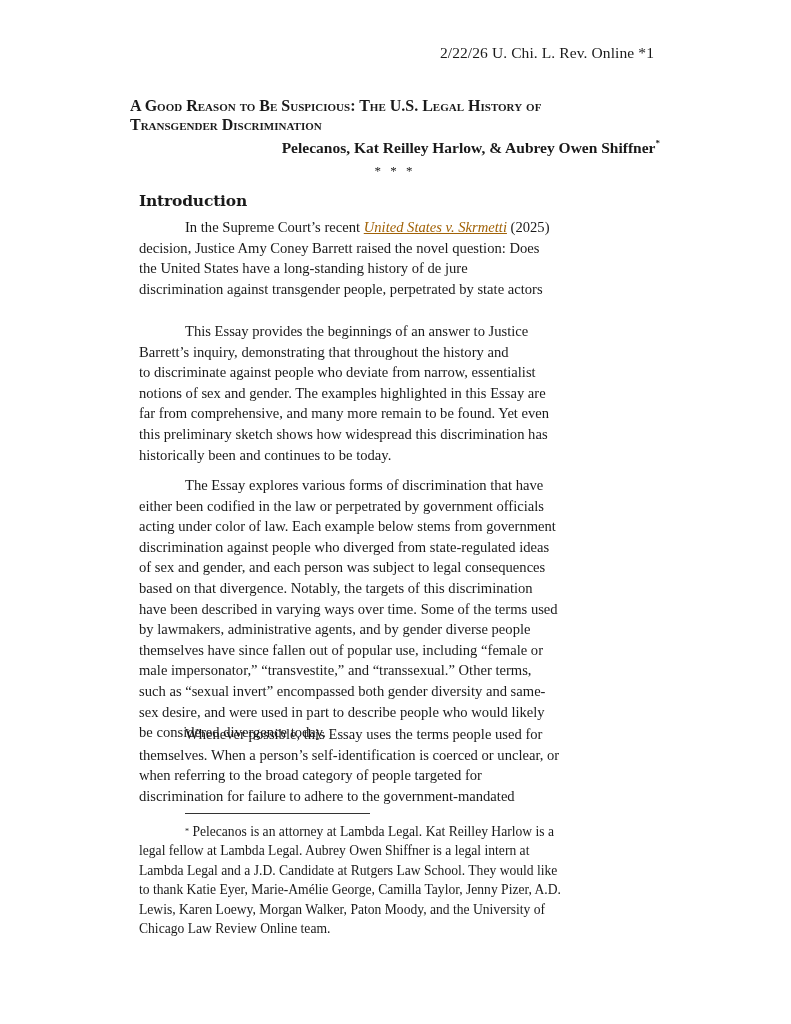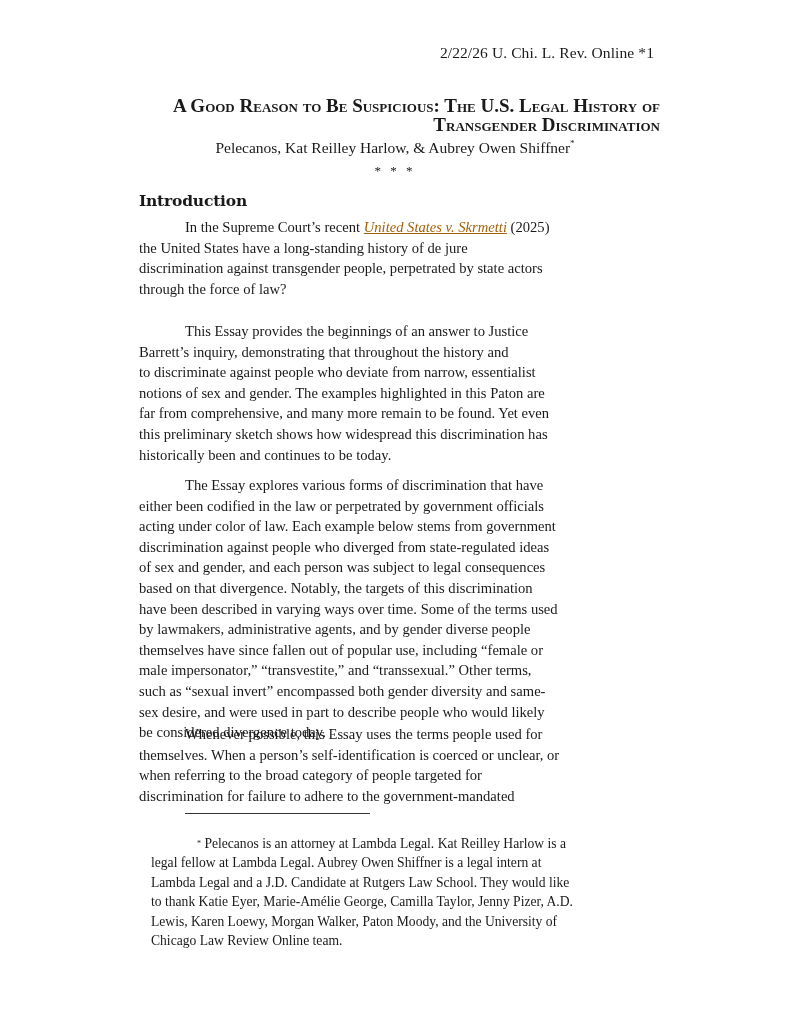--- a/index.html
+++ b/index.html
@@ -1,40 +1,40 @@
 <!DOCTYPE html>
 <html><head>
 <meta charset="utf-8">
 <style>
   html, body { margin: 0; padding: 0; background: #ffffff; }
   body { width: 791px; height: 1024px; position: relative; overflow: hidden;
          font-family: "DejaVu Serif", "Liberation Serif", serif; color: #1a1a1a; }
   .page { position: absolute; left: 0; top: 0; width: 791px; height: 784px; }
   .running-head { position: absolute; right: 137px; top: 44px; font-size: 15.5px;
                   font-family: "Liberation Serif", serif; letter-spacing: 0.1px; }
-  .title { position: absolute; left: 130px; width: 530px; top: 96px; text-align: right;
-           font-weight: bold; font-size: 19px; line-height: 19px;
+  .title { position: absolute; left: 130px; width: 530px; top: 96px; text-align: left;
+           font-weight: bold; font-size: 16px; line-height: 19px;
            font-family: "Liberation Serif", serif; }
   .title .sc { font-variant: small-caps; }
-  .authors { position: absolute; left: 130px; width: 530px; top: 139px; text-align: center;
-             font-size: 15.5px; font-family: "Liberation Serif", serif; }
+  .authors { position: absolute; left: 130px; width: 530px; top: 139px; text-align: right;
+             font-size: 15.5px; font-family: "Liberation Serif", serif; font-weight: bold; }
   .authors sup { font-size: 9px; vertical-align: top; position: relative; top: -1px; }
   .stars { position: absolute; left: 130px; width: 530px; top: 163px; text-align: center;
            font-size: 13px; letter-spacing: 3px; font-family: "Liberation Serif", serif; }
   .section-heading { position: absolute; left: 139px; top: 191px; font-weight: bold;
                      font-size: 15.5px; font-family: "DejaVu Serif", serif; letter-spacing: -0.2px; }
   .para { position: absolute; left: 139px; width: 520px; font-size: 14.6px; line-height: 20.6px;
           font-family: "Liberation Serif", serif; margin: 0; }
   .para .line { display: block; white-space: nowrap; }
   .para .indent { padding-left: 46px; }
   .link { color: #a16207; font-style: italic; text-decoration: underline; }
   .footnote-rule { position: absolute; left: 185px; top: 813px; width: 185px; height: 0;
                    border-top: 1px solid #333; }
   .footnote { position: absolute; left: 139px; width: 520px; top: 822px; font-size: 13.6px;
-              line-height: 19.4px; font-family: "Liberation Serif", serif; margin: 12px; }
+              line-height: 19.4px; font-family: "Liberation Serif", serif; margin: 0; }
   .footnote .line { display: block; white-space: nowrap; }
   .footnote .indent { padding-left: 46px; }
   .footnote sup { font-size: 8px; vertical-align: top; }
 </style>
 </head>
 <body>
 
 <div class="page">
 
   <div class="running-head">2/22/26 U. Chi. L. Rev. Online *1</div>
@@ -47,30 +47,30 @@
   <div class="authors">
     <span>Pelecanos, Kat Reilley Harlow, &amp; Aubrey Owen Shiffner</span><sup>*</sup>
   </div>
 
   <div class="stars">* * *</div>
 
   <div class="section-heading">Introduction</div>
 
   <p class="para" style="top:217px;">
     <span class="line indent"><span>In the Supreme Court’s recent </span><a class="link">United States v. Skrmetti</a><span> (2025)</span></span>
+    <span class="line">decision, Justice Amy Coney Barrett raised the novel question: Does</span>
     <span class="line">the United States have a long-standing history of de jure</span>
     <span class="line">discrimination against transgender people, perpetrated by state actors</span>
-    <span class="line">through the force of law?</span>
   </p>
 
   <p class="para" style="top:321px;">
     <span class="line indent">This Essay provides the beginnings of an answer to Justice</span>
     <span class="line">Barrett’s inquiry, demonstrating that throughout the history and</span>
     <span class="line">to discriminate against people who deviate from narrow, essentialist</span>
-    <span class="line">notions of sex and gender. The examples highlighted in this Paton are</span>
+    <span class="line">notions of sex and gender. The examples highlighted in this Essay are</span>
     <span class="line">far from comprehensive, and many more remain to be found. Yet even</span>
     <span class="line">this preliminary sketch shows how widespread this discrimination has</span>
     <span class="line">historically been and continues to be today.</span>
   </p>
 
   <p class="para" style="top:475px;">
     <span class="line indent">The Essay explores various forms of discrimination that have</span>
     <span class="line">either been codified in the law or perpetrated by government officials</span>
     <span class="line">acting under color of law. Each example below stems from government</span>
     <span class="line">discrimination against people who diverged from state-regulated ideas</span>

